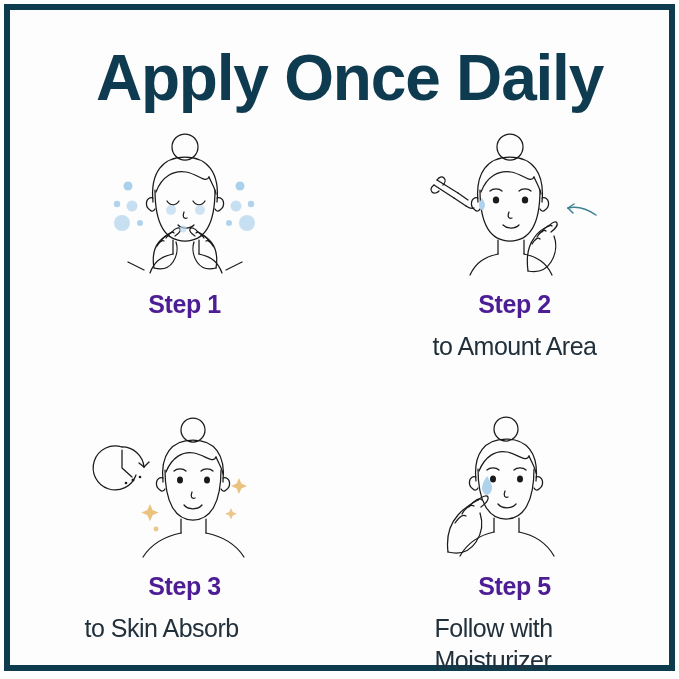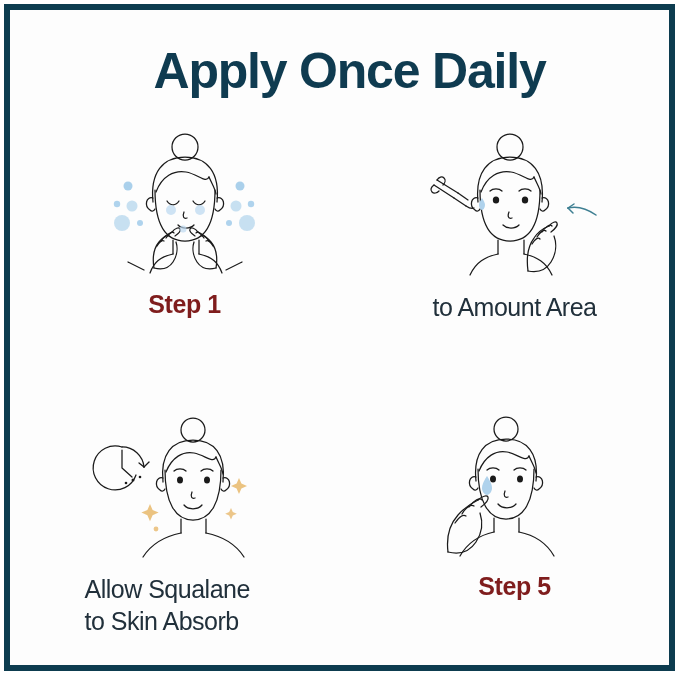--- a/index.html
+++ b/index.html
@@ -37,21 +37,21 @@
     width: 659px;
     height: 655px;
     box-sizing: border-box;
   }
   .title {
     position: absolute;
     top: 26px;
     left: 0;
     width: 659px;
     text-align: center;
-    font-size: 50px;
+    font-size: 64px;
     font-weight: bold;
     letter-spacing: -1.2px;
     color: #0F3B50;
     line-height: 1;
   }
   .grid {
     position: absolute;
     top: 100px;
     left: 0;
     width: 659px;
@@ -77,21 +77,21 @@
     align-items: flex-end;
     justify-content: center;
   }
   .art-wrap.shift-left { justify-content: center; padding-right: 26px; }
   .art-wrap.shift-left2 { justify-content: center; padding-right: 10px; }
 
   .step-label {
     text-align: center;
     font-size: 25px;
     font-weight: bold;
-    color: #7f1d1d;
+    color: #4c1d95;
     letter-spacing: -0.4px;
     margin-top: 14px;
     line-height: 1;
   }
   .step-desc {
     text-align: center;
     font-size: 25px;
     font-weight: normal;
     color: #21303B;
     letter-spacing: -0.5px;
@@ -235,20 +235,21 @@
 
               <path d="M69 77 C69 74 72 70 72 70 C72 70 75 74 75 77 C75 80 73 82 72 82 C71 82 69 80 69 77 Z" fill="#AFD2EC" stroke="none"></path>
 
               <g fill="none" stroke="#3E7F92" stroke-width="1.5" stroke-linecap="round">
                 <path d="M186 87 C176 80 166 78 158 80"></path>
                 <path d="M158 80 L164 76"></path>
                 <path d="M158 80 L163 85"></path>
               </g>
             </svg>
           </div>
+          <div class="step-label">Step 2</div>
           <div class="step-desc">
             <span class="desc-line">to Amount Area</span>
           </div>
         </div>
 
         <div class="cell c3">
           <div class="art-wrap shift-left2">
             <svg class="art" width="220" height="148" viewBox="0 0 220 148">
               <g fill="none" stroke="#1A1A1A" stroke-width="1.25" stroke-linecap="round" stroke-linejoin="round">
 
@@ -288,22 +289,22 @@
                 <path d="M136 121 C151 124 165 131 174 145"></path>
               </g>
               <g fill="#E7B86B" stroke="none">
                 <path d="M80 92 L82.6 98 L88.6 100.6 L82.6 103.2 L80 109.2 L77.4 103.2 L71.4 100.6 L77.4 98 Z" opacity="0.85"></path>
                 <path d="M169 66 L171.4 71.6 L177 74 L171.4 76.4 L169 82 L166.6 76.4 L161 74 L166.6 71.6 Z" opacity="0.85"></path>
                 <path d="M161 96 L162.8 100 L166.8 101.8 L162.8 103.6 L161 107.6 L159.2 103.6 L155.2 101.8 L159.2 100 Z" opacity="0.8"></path>
                 <circle cx="86" cy="117" r="2.4" opacity="0.8"></circle>
               </g>
             </svg>
           </div>
+          <div class="step-label">Step 3</div>
           <div class="step-desc left-block">
-            <span class="desc-line">Allow Squalane</span>
             <span class="desc-line">to Skin Absorb</span>
           </div>
         </div>
 
         <div class="cell c4">
           <div class="art-wrap shift-left">
             <svg class="art" width="200" height="148" viewBox="0 0 200 148">
               <g fill="none" stroke="#1A1A1A" stroke-width="1.25" stroke-linecap="round" stroke-linejoin="round">
 
                 <circle cx="104" cy="17" r="12"></circle>
@@ -336,18 +337,22 @@
                 <path d="M67 95 C72 88 78 85 80 88"></path>
                 <path d="M60 102 C64 95 69 92 72 94"></path>
                 <path d="M53 111 C57 105 61 102 64 104"></path>
                 <path d="M46 140 C58 143 68 139 74 130 C80 121 81 110 78 101"></path>
               </g>
 
               <path d="M80 76 C80 71 85 64 85 64 C85 64 90 71 90 76 C90 80 87 83 85 83 C83 83 80 80 80 76 Z" fill="#AFD2EC" stroke="none"></path>
             </svg>
           </div>
           <div class="step-label">Step 5</div>
+          <div class="step-desc left-block w4">
+            <span class="desc-line">Follow with</span>
+            <span class="desc-line">Moisturizer</span>
+          </div>
         </div>
 
       </div>
     </div>
   </div>
 </div>
 
 </body></html>

